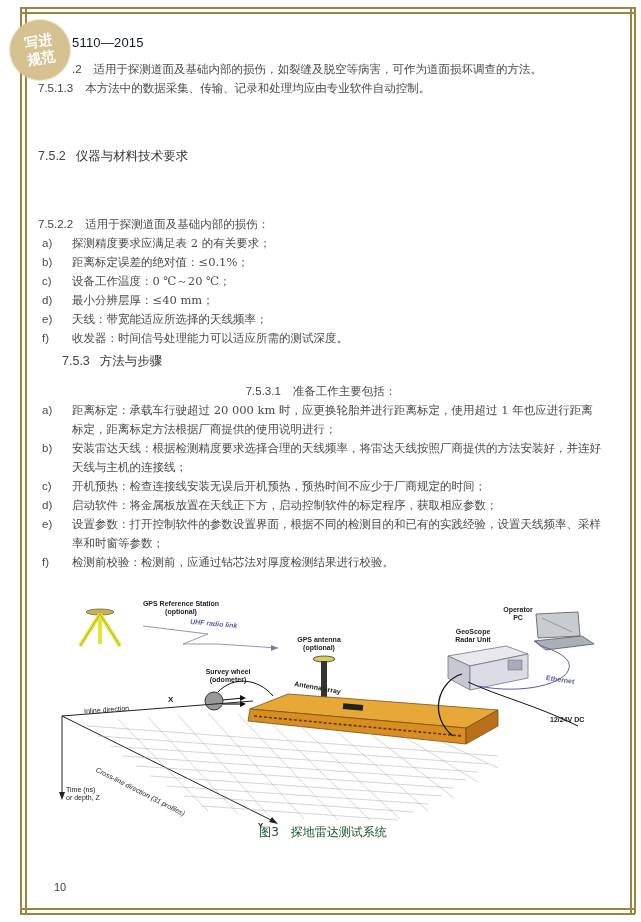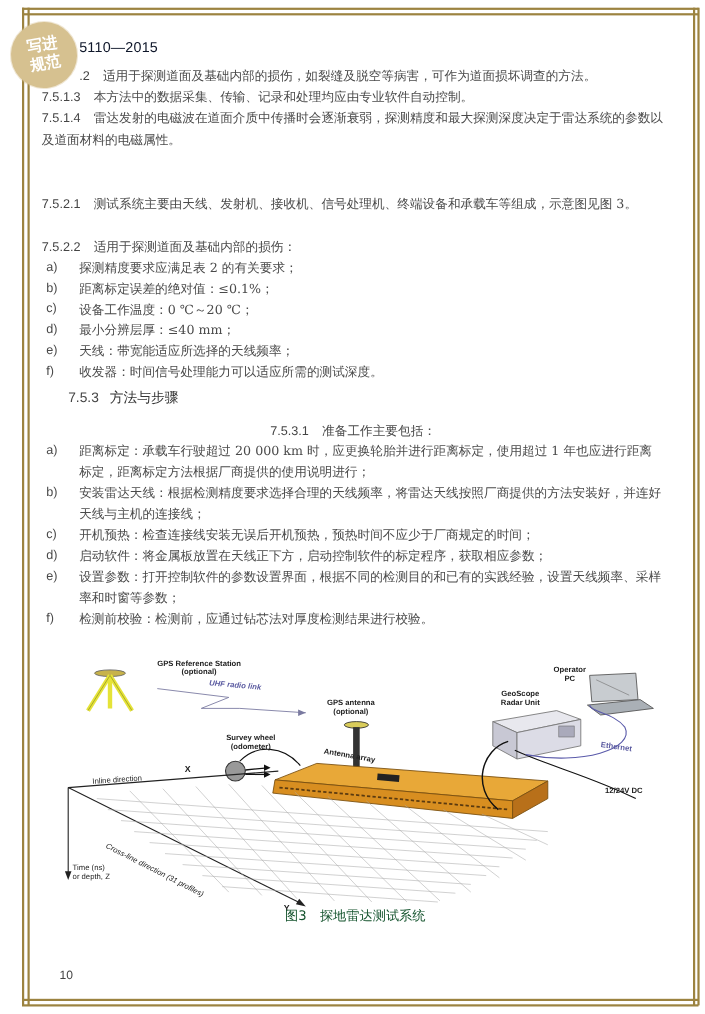--- a/index.html
+++ b/index.html
@@ -52,28 +52,25 @@
   <div class="std-code">5110—2015</div>
 
   <div class="para" style="top:34px;">
     <span class="num" style="margin-left:34px;">.2</span><span>适用于探测道面及基础内部的损伤，如裂缝及脱空等病害，可作为道面损坏调查的方法。</span>
   </div>
 
   <div class="para" style="top:53px;">
     <span class="num">7.5.1.3</span><span>本方法中的数据采集、传输、记录和处理均应由专业软件自动控制。</span>
   </div>
 
-  <div class="para" style="top:72px;">
-    <span class="num">7.5.1.4</span><span>雷达发射的电磁波在道面介质中传播时会逐渐衰弱，探测精度和最大探测深度决定于雷达系统的参数以及道面材料的电磁属性。</span>
-  </div>
-
-
-  <div class="para" style="top:150px;">
-    <span class="num">7.5.2.1</span><span>测试系统主要由天线、发射机、接收机、信号处理机、终端设备和承载车等组成，示意图见图 3。</span>
-  </div>
+
+  <div class="heading" style="top:122px;">
+    <span class="num">7.5.2</span><span>仪器与材料技术要求</span>
+  </div>
+
 
   <div class="para" style="top:189px;">
     <span class="num">7.5.2.2</span><span>适用于探测道面及基础内部的损伤：</span>
   </div>
 
   <div class="list" style="top:208px;">
     <div class="li">
         <span class="mark">a)</span>
         <span class="body">探测精度要求应满足表 2 的有关要求；</span>
       </div>

